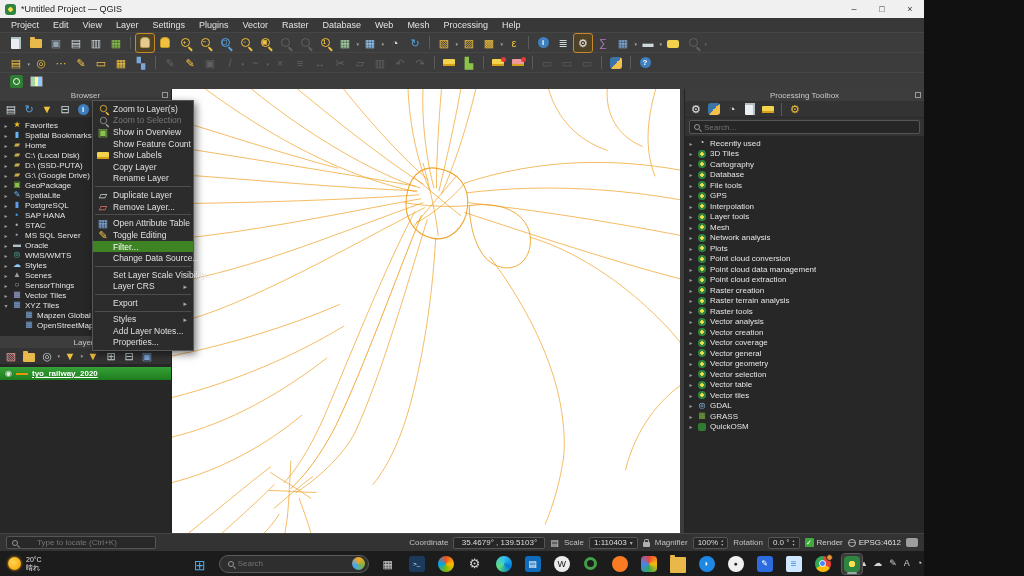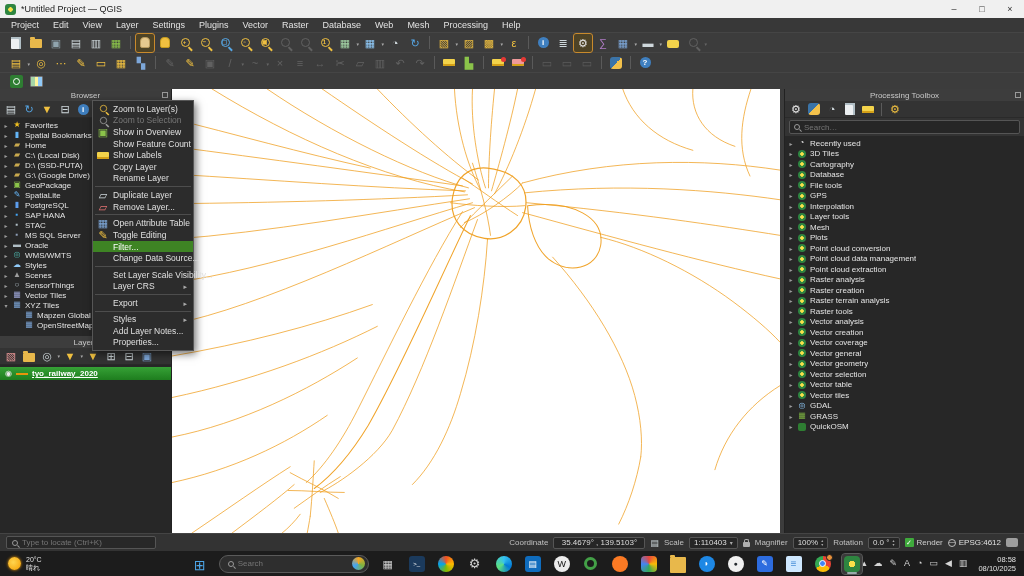--- a/index.html
+++ b/index.html
@@ -1,17 +1,17 @@
 <!DOCTYPE html>
 <html><head>
 <meta charset="utf-8">
 <style>
   *{box-sizing:border-box;margin:0;padding:0;}
   body{background:#111;font-family:"Liberation Sans",sans-serif;}
-  .screen{position:relative;width:1024px;height:576px;background:#1d4ed8;overflow:hidden;color:#ddd;}
+  .screen{position:relative;width:924px;height:576px;background:#1d4ed8;overflow:hidden;color:#ddd;}
 
   
   .titlebar{height:18px;background:#f0f0f0;color:#1a1a1a;display:flex;align-items:center;padding-left:5px;font-size:9px;gap:5px;}
   .qgis-mini{width:11px;height:11px;border-radius:3px;background:radial-gradient(circle at 50% 50%,#f9e04a 0 2px,#2e8540 2.5px);}
   .win-controls{margin-left:auto;display:flex;height:100%;}
   .wc{width:28px;text-align:center;line-height:18px;font-size:9px;color:#333;}
 
   
   .menubar{height:14px;background:#383838;display:flex;align-items:center;font-size:9px;color:#e3e3e3;padding-left:4px;}
   .menu-item{padding:0 7px;line-height:14px;}
@@ -93,21 +93,21 @@
   .ctx-item.hl{background:#3e8424;color:#fff;align-items:flex-end;}
   .ctx-item.disabled{color:#787878;}
   .ctx-ic{width:12px;flex:none;display:inline-flex;justify-content:center;align-items:center;font-size:8px;}
   .ctx-ic .shp-mag{transform:scale(.8);}
   .ctx-sub{margin-left:auto;}
   .ctx-sub::before{content:"▸";font-size:7px;color:#aaa;}
   .ctx-sep{height:1px;background:#4d4d4d;margin:2px 2px;}
 
   
   .statusbar{height:18px;background:#333;display:flex;align-items:center;padding:0 6px;font-size:8px;color:#cfcfcf;border-top:1px solid #444;}
-  .locate{display:flex;align-items:center;gap:4px;background:#282828;border:1px solid #555;border-radius:2px;height:13px;width:150px;padding:0 5px;}
+  .locate{display:flex;align-items:center;gap:19px;background:#282828;border:1px solid #555;border-radius:2px;height:13px;width:150px;padding:0 5px;}
   .locate input{flex:1;background:transparent;border:none;outline:none;color:#aaa;font-size:8px;font-family:inherit;min-width:0;}
   .sb-right{margin-left:auto;display:flex;align-items:center;gap:5px;}
   .sb-label{color:#c0c0c0;}
   .sb-box{background:#262626;border:1px solid #555;border-radius:2px;height:12px;display:inline-flex;align-items:center;padding:0 4px;color:#ddd;gap:3px;}
   .sb-box.wide{width:92px;justify-content:center;}
   .ddv::before{content:"▾";font-size:6px;color:#aaa;}
   .spin{display:flex;flex-direction:column;justify-content:center;}
   .spin::before{content:"▴";font-size:4px;line-height:4px;color:#aaa;}
   .spin::after{content:"▾";font-size:4px;line-height:4px;color:#aaa;}
   .sb-ext::before{content:"▤";font-size:9px;color:#cfd8dc;}
@@ -720,20 +720,27 @@
             <span class="tic">
               <span class="ic-qgis"></span>
             </span>
             <span class="tlabel">Mesh</span>
           </span>
           <span class="trow">
             <span class="arr"></span>
             <span class="tic">
               <span class="ic-qgis"></span>
             </span>
+            <span class="tlabel">Network analysis</span>
+          </span>
+          <span class="trow">
+            <span class="arr"></span>
+            <span class="tic">
+              <span class="ic-qgis"></span>
+            </span>
             <span class="tlabel">Plots</span>
           </span>
           <span class="trow">
             <span class="arr"></span>
             <span class="tic">
               <span class="ic-qgis"></span>
             </span>
             <span class="tlabel">Point cloud conversion</span>
           </span>
           <span class="trow">
@@ -742,27 +749,20 @@
               <span class="ic-qgis"></span>
             </span>
             <span class="tlabel">Point cloud data management</span>
           </span>
           <span class="trow">
             <span class="arr"></span>
             <span class="tic">
               <span class="ic-qgis"></span>
             </span>
             <span class="tlabel">Point cloud extraction</span>
-          </span>
-          <span class="trow">
-            <span class="arr"></span>
-            <span class="tic">
-              <span class="ic-qgis"></span>
-            </span>
-            <span class="tlabel">Raster analysis</span>
           </span>
           <span class="trow">
             <span class="arr"></span>
             <span class="tic">
               <span class="ic-qgis"></span>
             </span>
             <span class="tlabel">Raster creation</span>
           </span>
           <span class="trow">
             <span class="arr"></span>

